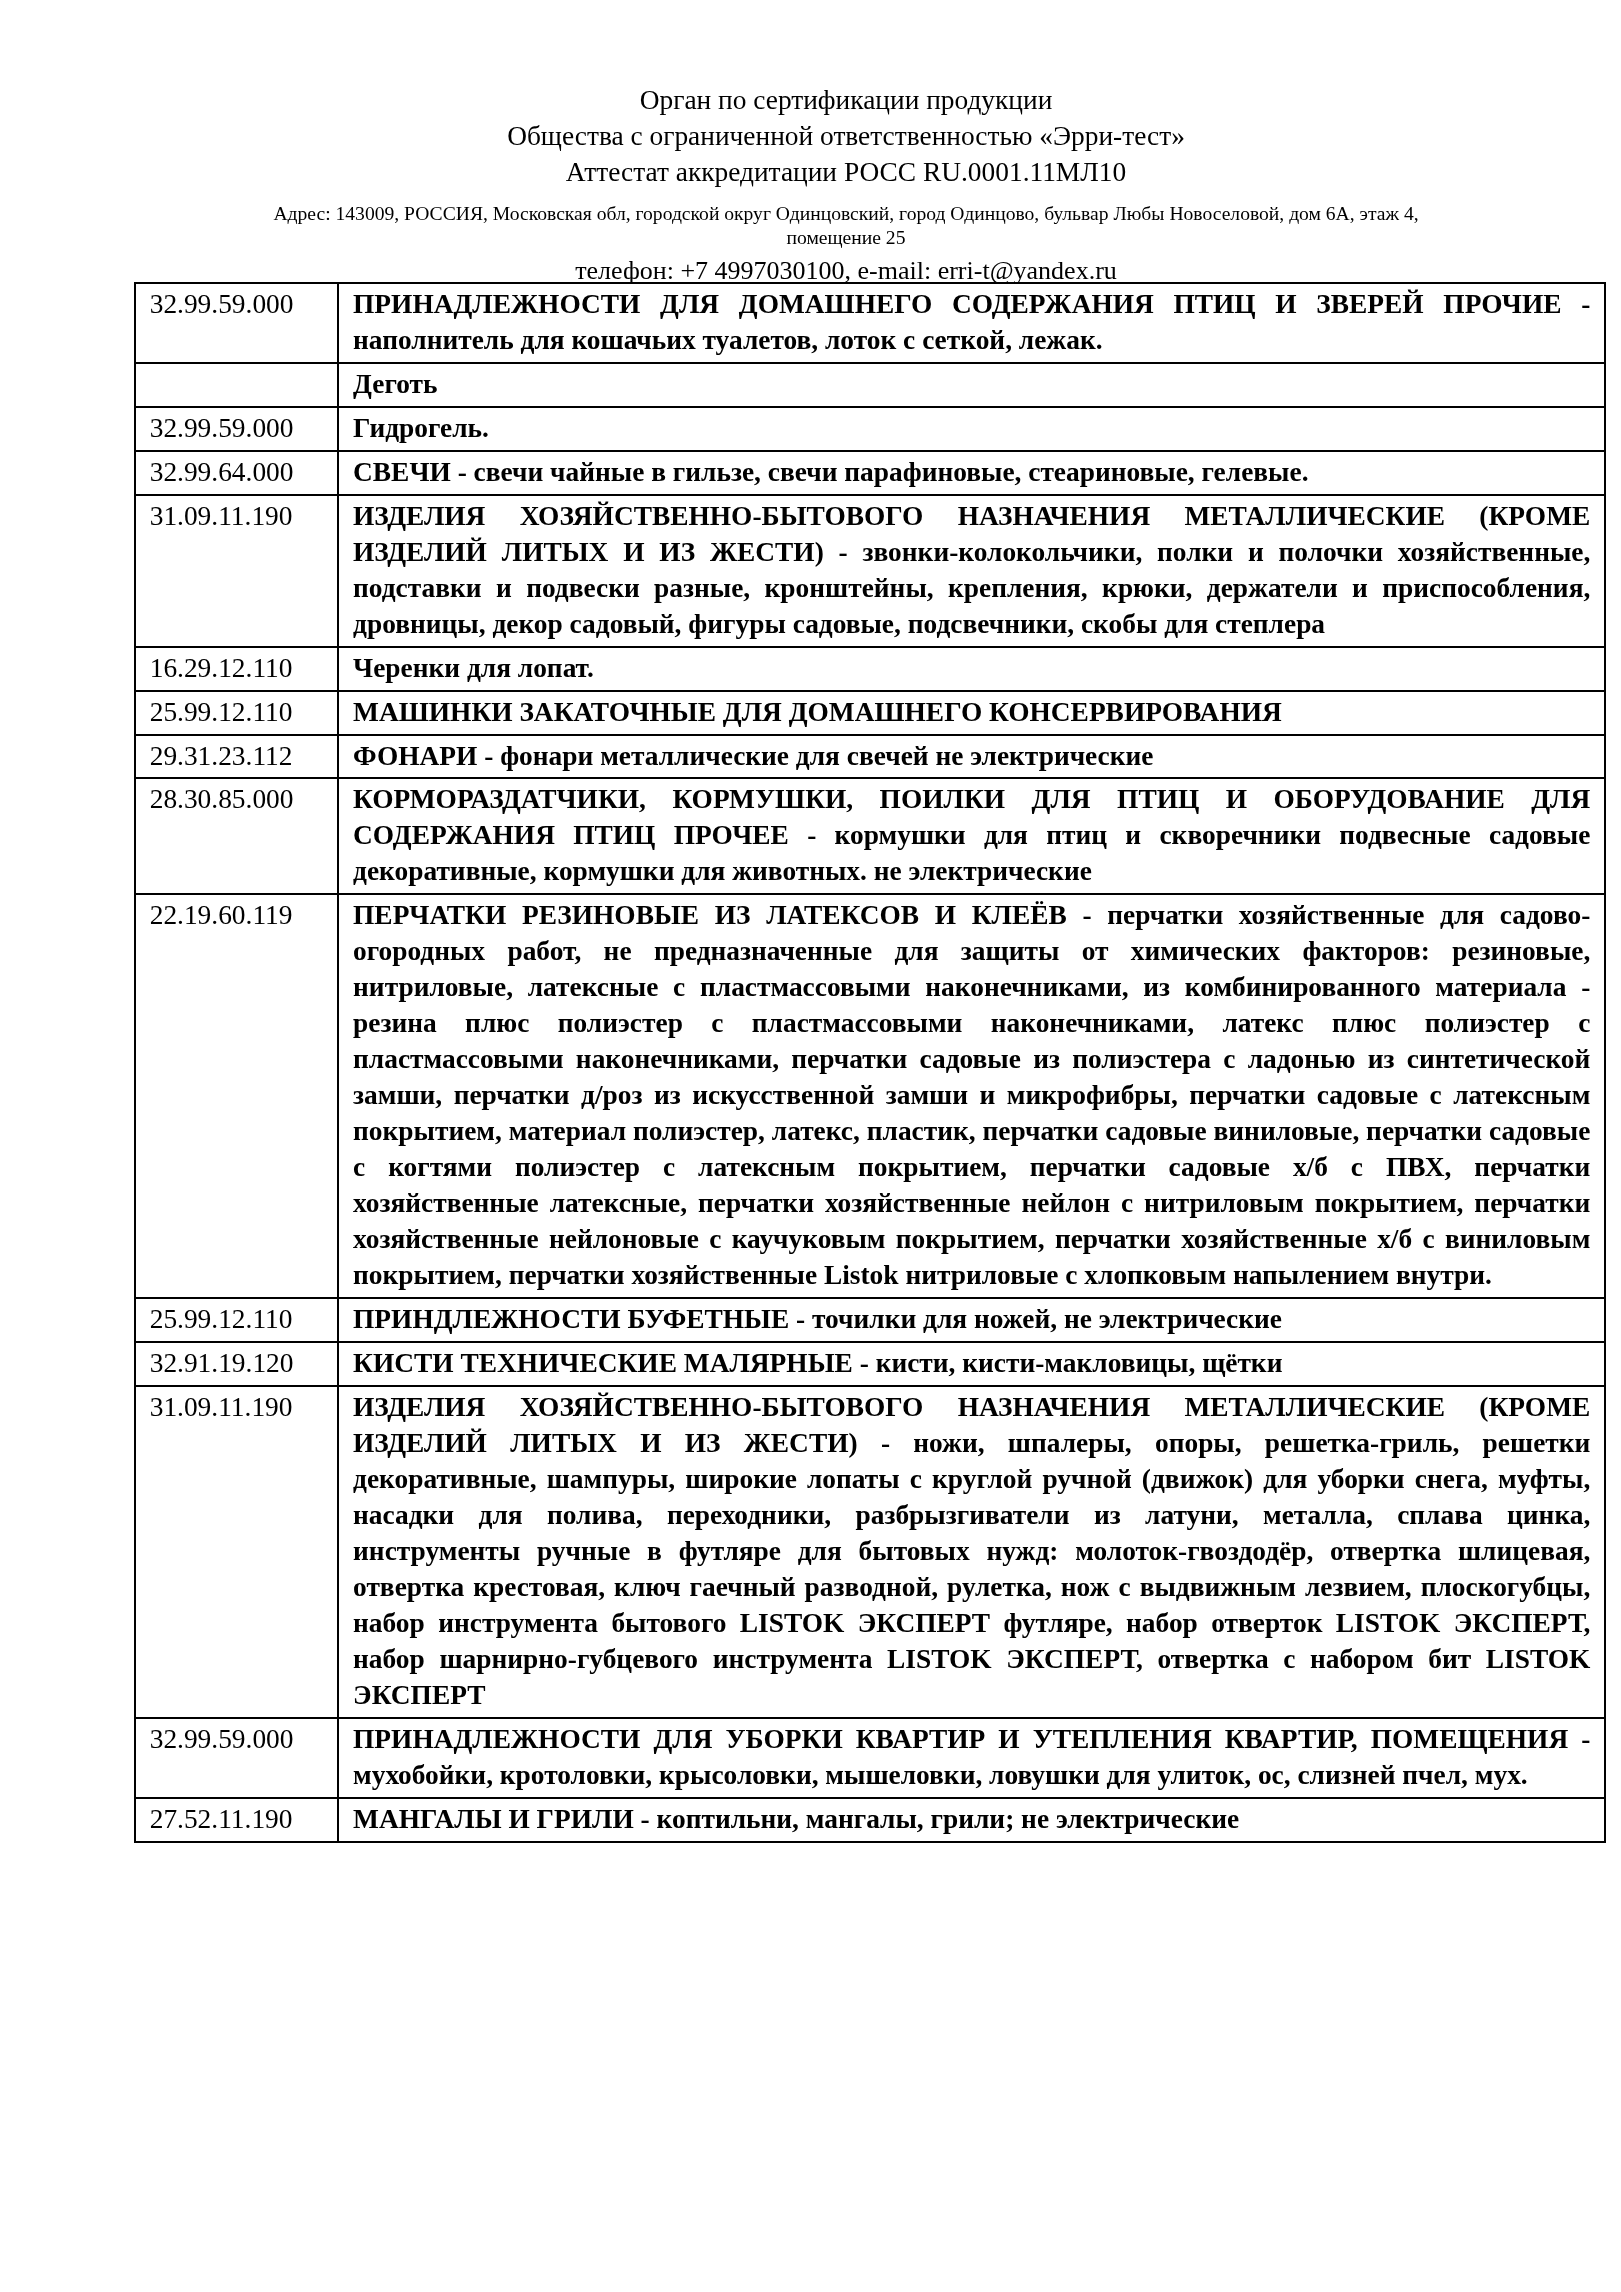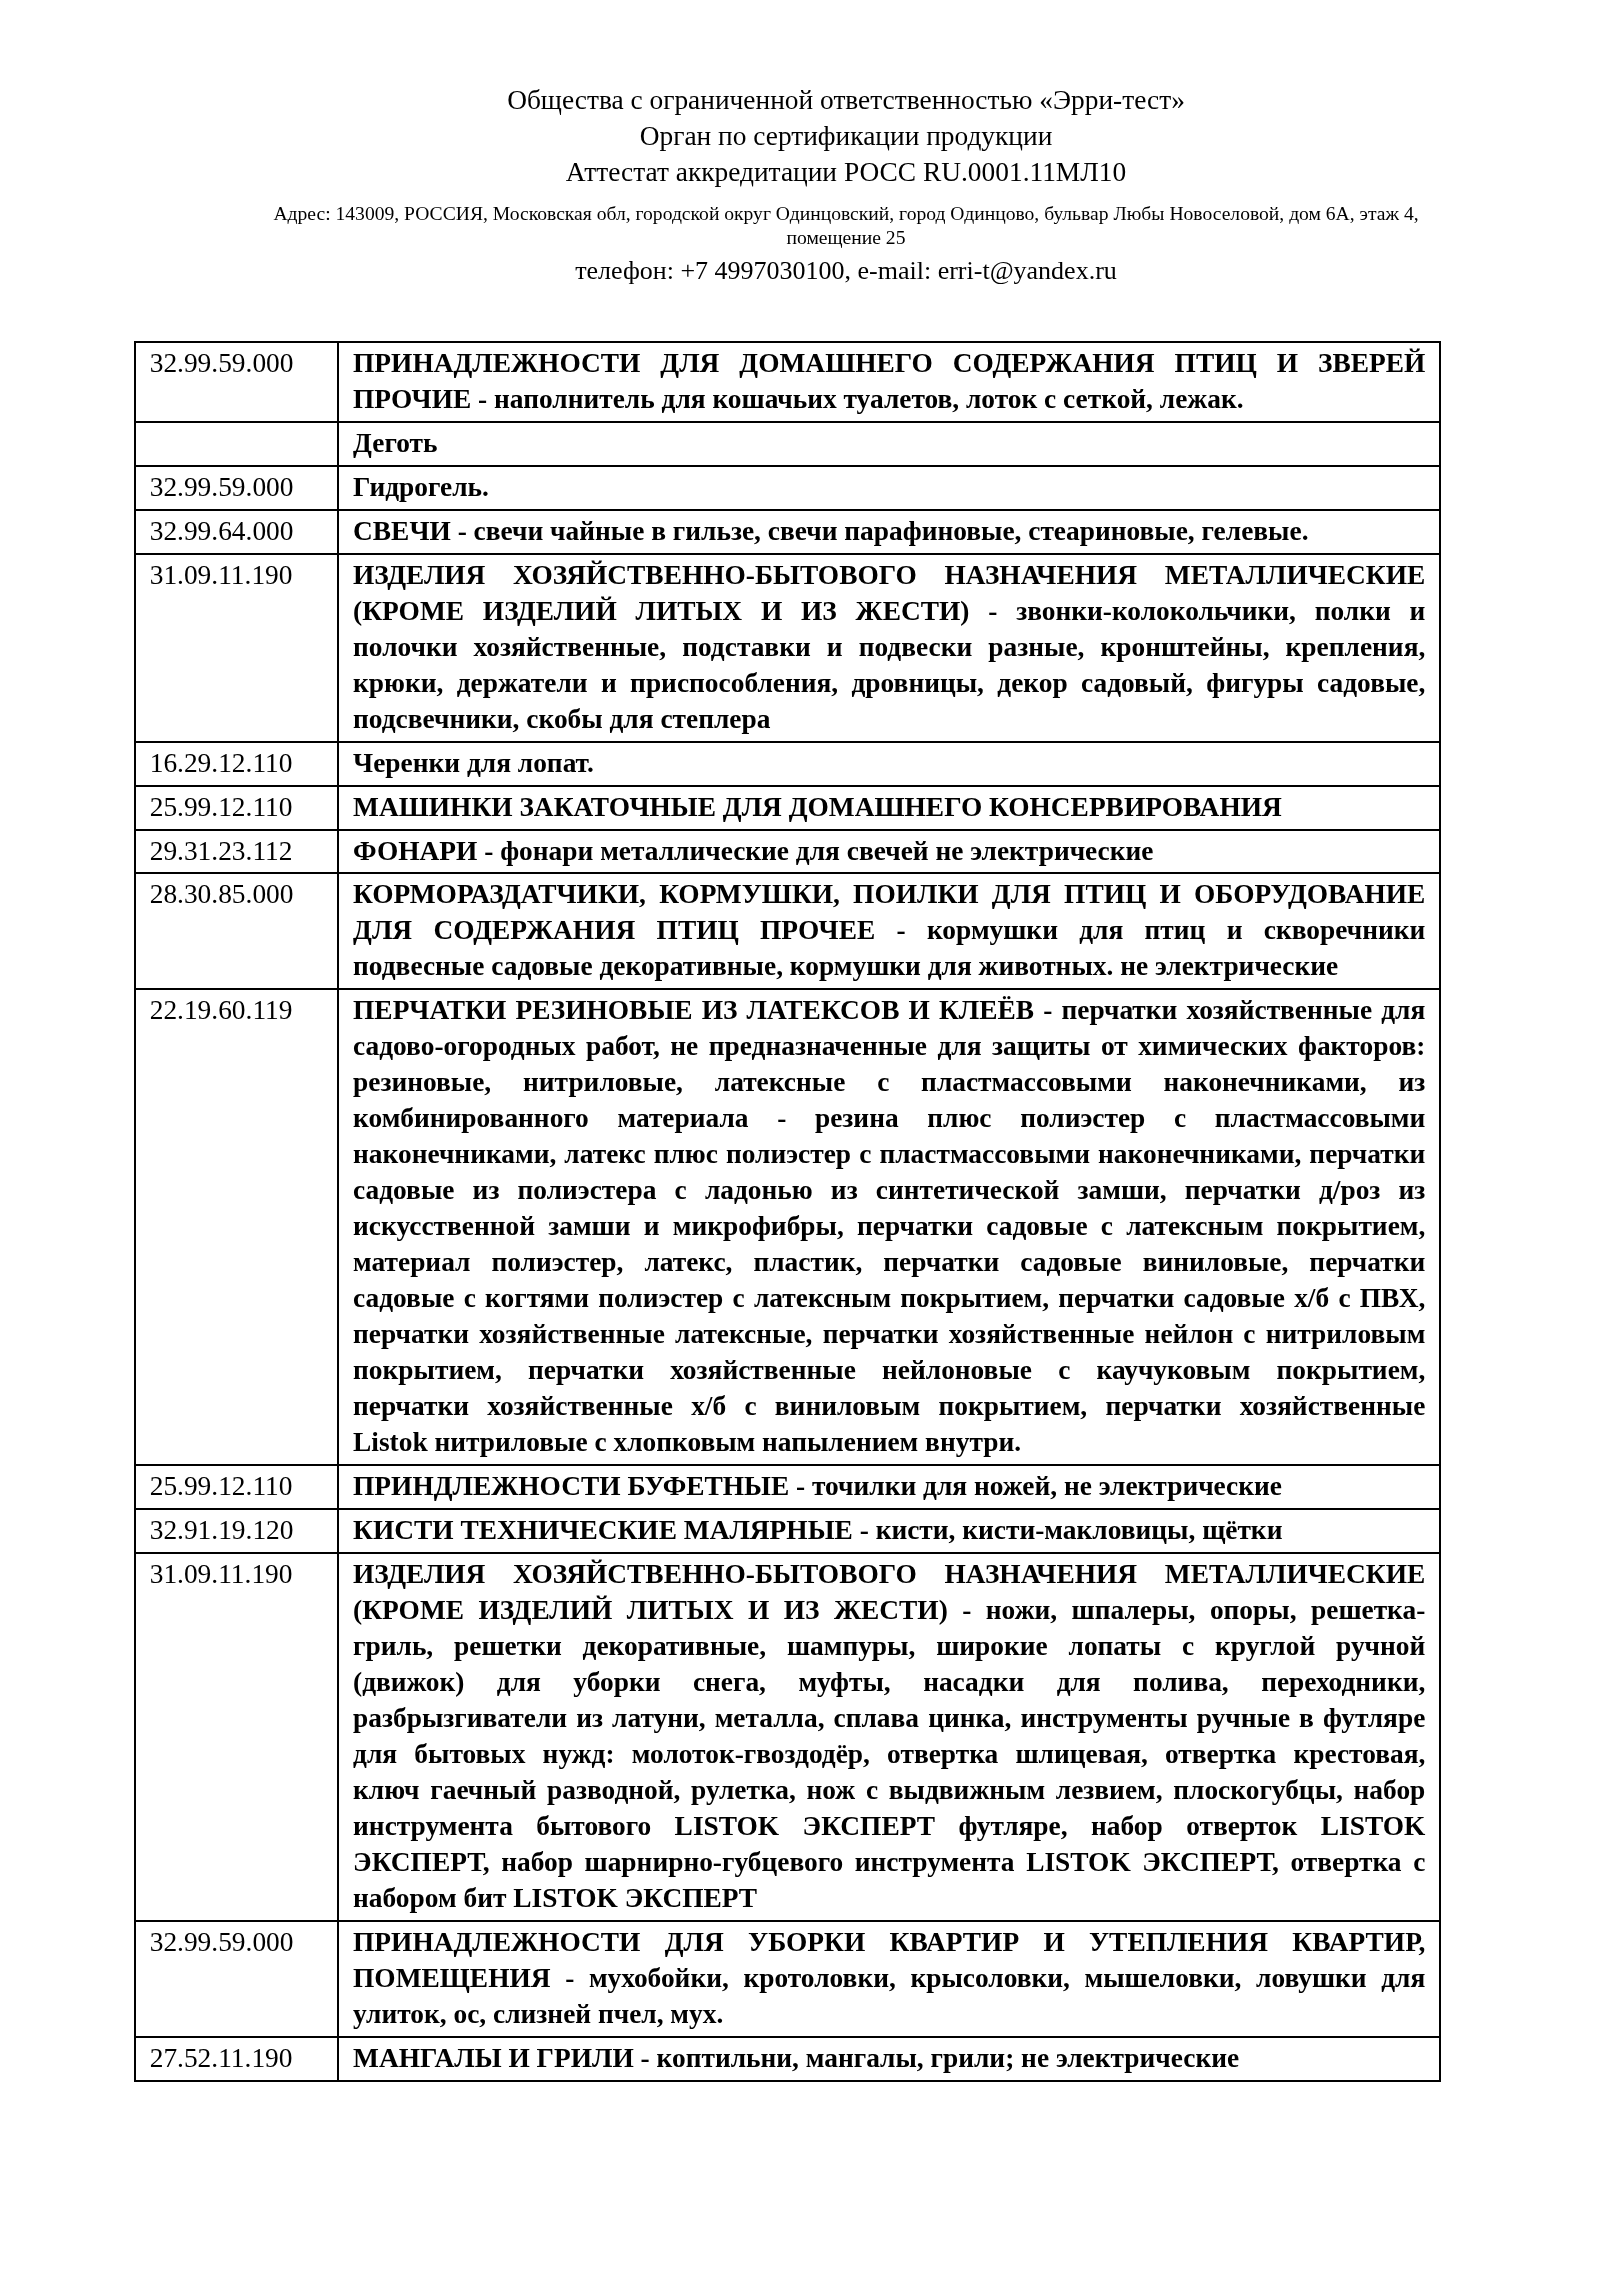--- a/index.html
+++ b/index.html
@@ -38,22 +38,21 @@
   }
   .contact-line {
     font-size: 26px;
     line-height: 23.5px;
     margin-top: 9.8px;
     white-space: nowrap;
   }
   table.product-table {
     border-collapse: collapse;
     table-layout: fixed;
-    width: 1307px;
-    margin-top: 59px;
+    width: 1472px;
     padding-left: 32px;
   }
   table.product-table td {
     border: 2.9px solid #000000;
     border-left-width: 2px;
     border-right-width: 2px;
     vertical-align: top;
     font-size: 27.4px;
     line-height: 36px;
     padding: 2px 13.7px 3.9px 13.7px;
@@ -67,22 +66,22 @@
     text-align: justify;
     font-weight: bold;
   }
 </style>
 </head>
 <body>
 
 <div class="content">
 
   <div class="letterhead">
+    <div class="org-line">Орган по сертификации продукции</div>
     <div class="org-line">Общества с ограниченной ответственностью «Эрри-тест»</div>
-    <div class="org-line">Орган по сертификации продукции</div>
     <div class="org-line">Аттестат аккредитации РОСС RU.0001.11МЛ10</div>
     <div class="addr-block">
       <div class="addr-line">Адрес: 143009, РОССИЯ, Московская обл, городской округ Одинцовский, город Одинцово, бульвар Любы Новоселовой, дом 6А, этаж 4,</div>
       <div class="addr-line">помещение 25</div>
     </div>
     <div class="contact-line">телефон: +7 4997030100, e-mail: erri-t@yandex.ru</div>
   </div>
 
   <table class="product-table">
     <tbody>

